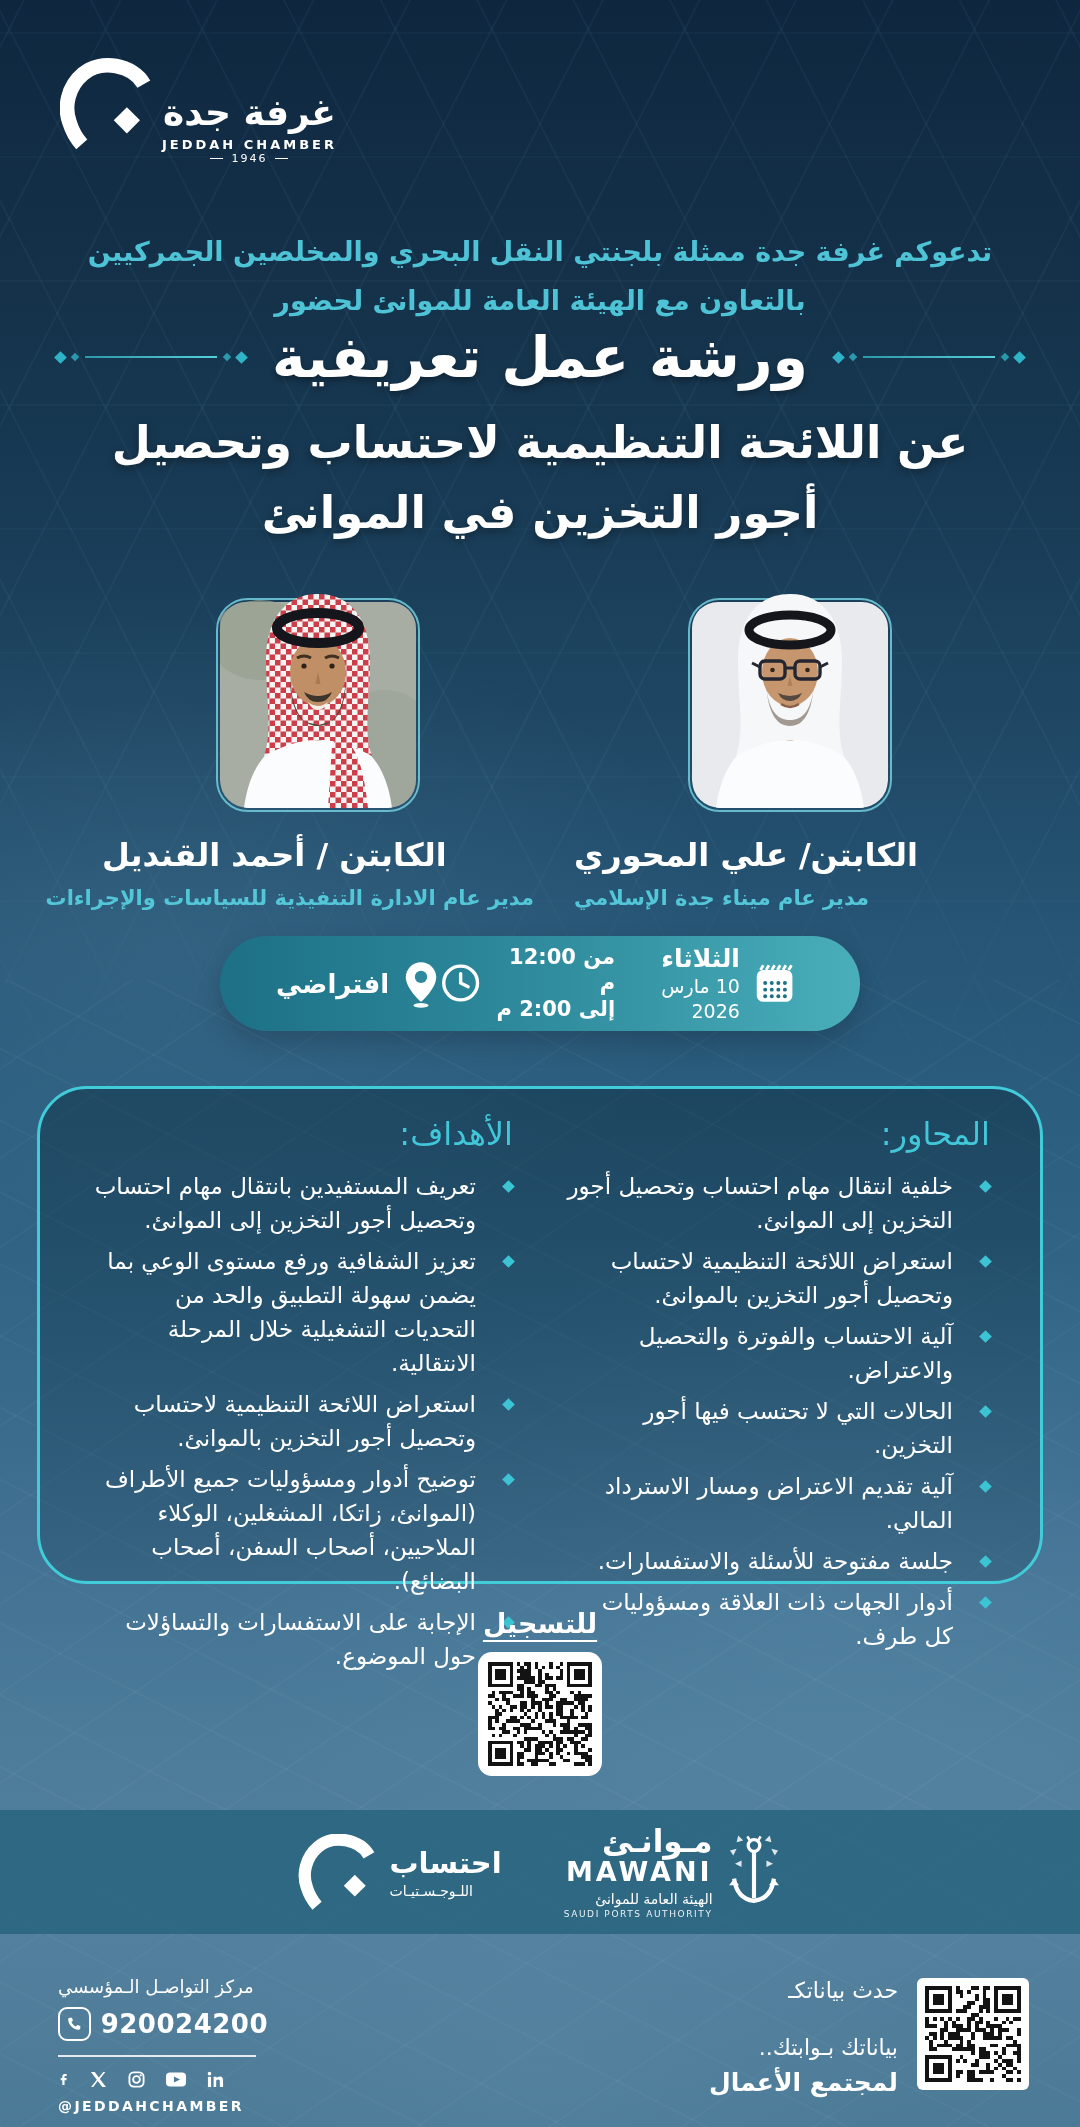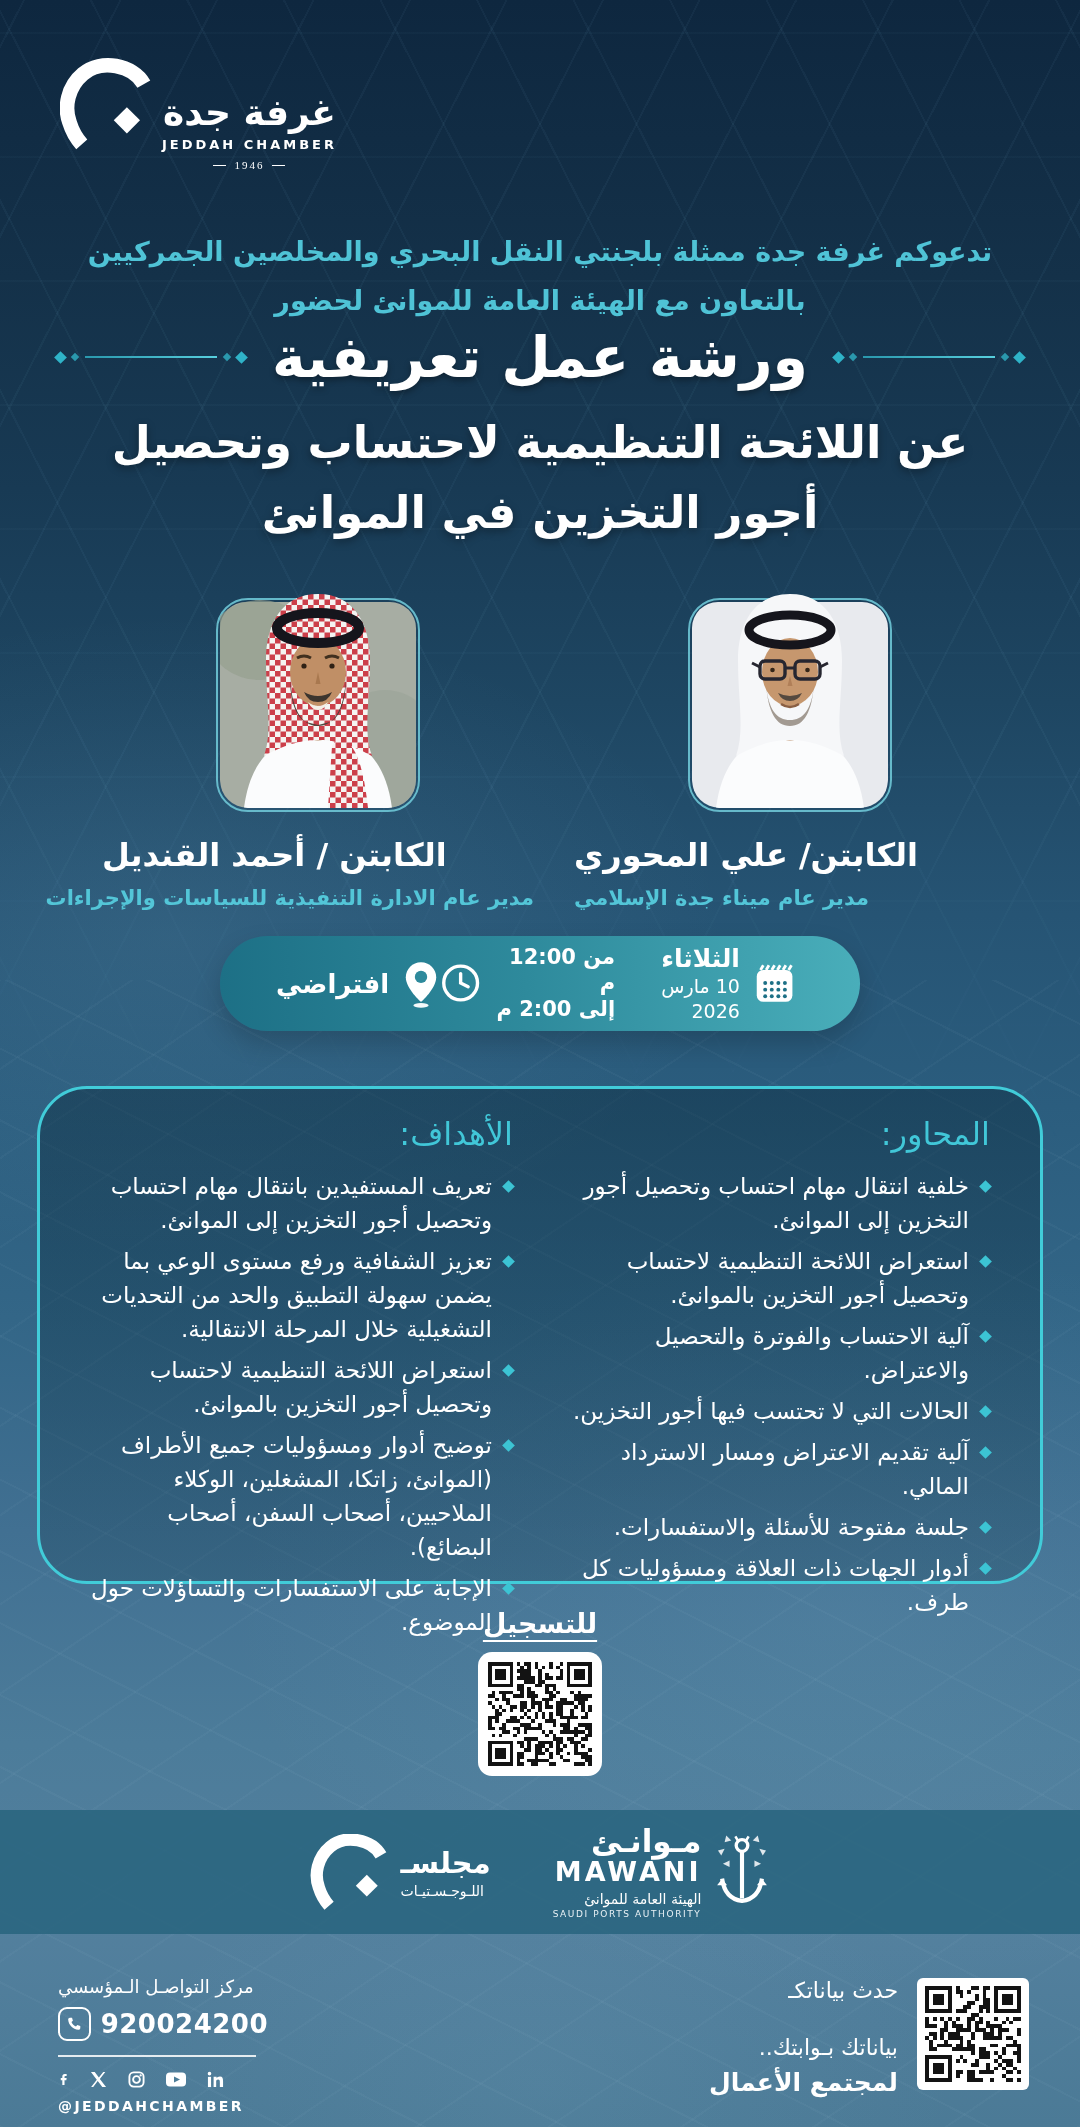--- a/index.html
+++ b/index.html
@@ -35,22 +35,22 @@
       repeating-linear-gradient(27deg, rgba(205,232,246,.035) 0 2px, transparent 2px 64px),
       repeating-linear-gradient(-34deg, rgba(205,232,246,.03) 0 2px, transparent 2px 74px);
   }
 
   
   .brand{ position:absolute; top:40px; left:60px; display:flex; gap:6px; }
   .brand svg.brush{ width:96px; height:128px; }
   .brand-text{ margin-top:52px; text-align:center; }
   .brand-ar{ font-size:36px; font-weight:700; letter-spacing:1px; }
   .brand-en{ font-size:13px; font-weight:700; letter-spacing:3px; margin-top:4px; }
-  .brand-year{ display:flex; align-items:center; justify-content:center; gap:8px; margin-top:7px;
-               font-size:11px; letter-spacing:2px;font-family:Liberation Serif, serif; }
+  .brand-year{ display:flex; align-items:center; justify-content:center; gap:8px; margin-top:0;
+               font-size:11px; letter-spacing:2px; }
   .brand-year i{ display:block; width:13px; height:1px; background:#fff; }
 
   
   .intro{ position:absolute; top:228px; left:0; right:0; text-align:center;
           color:#4fc3d6; font-weight:700; font-size:27px; line-height:1.8; }
   .title-row{ position:absolute; top:324px; left:0; right:0;
               display:flex; align-items:center; justify-content:center; gap:26px; }
   .title{ font-size:57px; font-weight:700; text-shadow:0 3px 6px rgba(0,0,0,.35); }
   .sep{ display:flex; align-items:center; gap:7px; }
   .sep i{ width:9px; height:9px; background:#2fb3c8; transform:rotate(45deg); }
@@ -87,21 +87,21 @@
   .ii-text .loc{ font-size:26px; font-weight:700; }
 
   
   .panel{ position:absolute; top:1086px; left:37px; width:1006px; height:498px;
           border:3px solid #41ccd9; border-radius:50px; direction:rtl;
           background:linear-gradient(180deg, rgba(9,38,55,.42), rgba(18,60,80,.26));
           padding:26px 50px 20px; display:flex; gap:54px; }
   .col{ flex:1; }
   .col h2{ font-size:32px; font-weight:400; color:#41c7d8; margin-bottom:16px; }
   .col ul{ list-style:none; }
-  .col li{ display:flex; gap:12px; margin-bottom:7px; font-size:23px; line-height:34px; }
+  .col li{ display:flex; gap:28px; margin-bottom:7px; font-size:23px; line-height:34px; }
   .col li .dia{ flex:0 0 9px; width:9px; height:9px; margin-top:13px;
                 background:#3cc4d4; transform:rotate(45deg); }
 
   
   .reg-label{ position:absolute; top:1608px; left:0; right:0; text-align:center;
               font-size:27px; font-weight:700; text-decoration:underline;
               text-underline-offset:7px; text-decoration-thickness:2px; }
   .qr-card{ background:#fff; display:flex; }
   .qr-card svg{ width:100%; height:100%; }
   .qr-reg{ position:absolute; top:1652px; left:478px; width:124px; height:124px;
@@ -699,21 +699,21 @@
       </svg>
   </div>
 
   <div class="band">
     <div class="council">
       <svg viewBox="0 0 150 142">
         <path d="M131 40 C114 10 64 0 36 24 C12 44 6 76 15 100 C19 113 26 125 34 134" fill="none" stroke="#fff" stroke-width="23"></path>
         <rect x="90" y="82" width="29" height="29" fill="#fff" transform="rotate(45 104.5 96.5)"></rect>
       </svg>
       <div>
-        <div class="c1">مجلسـ</div>
+        <div class="c1">احتساب</div>
         <div class="c2">اللـوجـسـتيـات</div>
       </div>
     </div>
     <div class="mawani">
       <div class="m-text">
         <div class="m-ar">مـوانـئ</div>
         <div class="m-en">MAWANI</div>
         <div class="m-sub-ar">الهيئة العامة للموانئ</div>
         <div class="m-sub-en">SAUDI PORTS AUTHORITY</div>
       </div>

